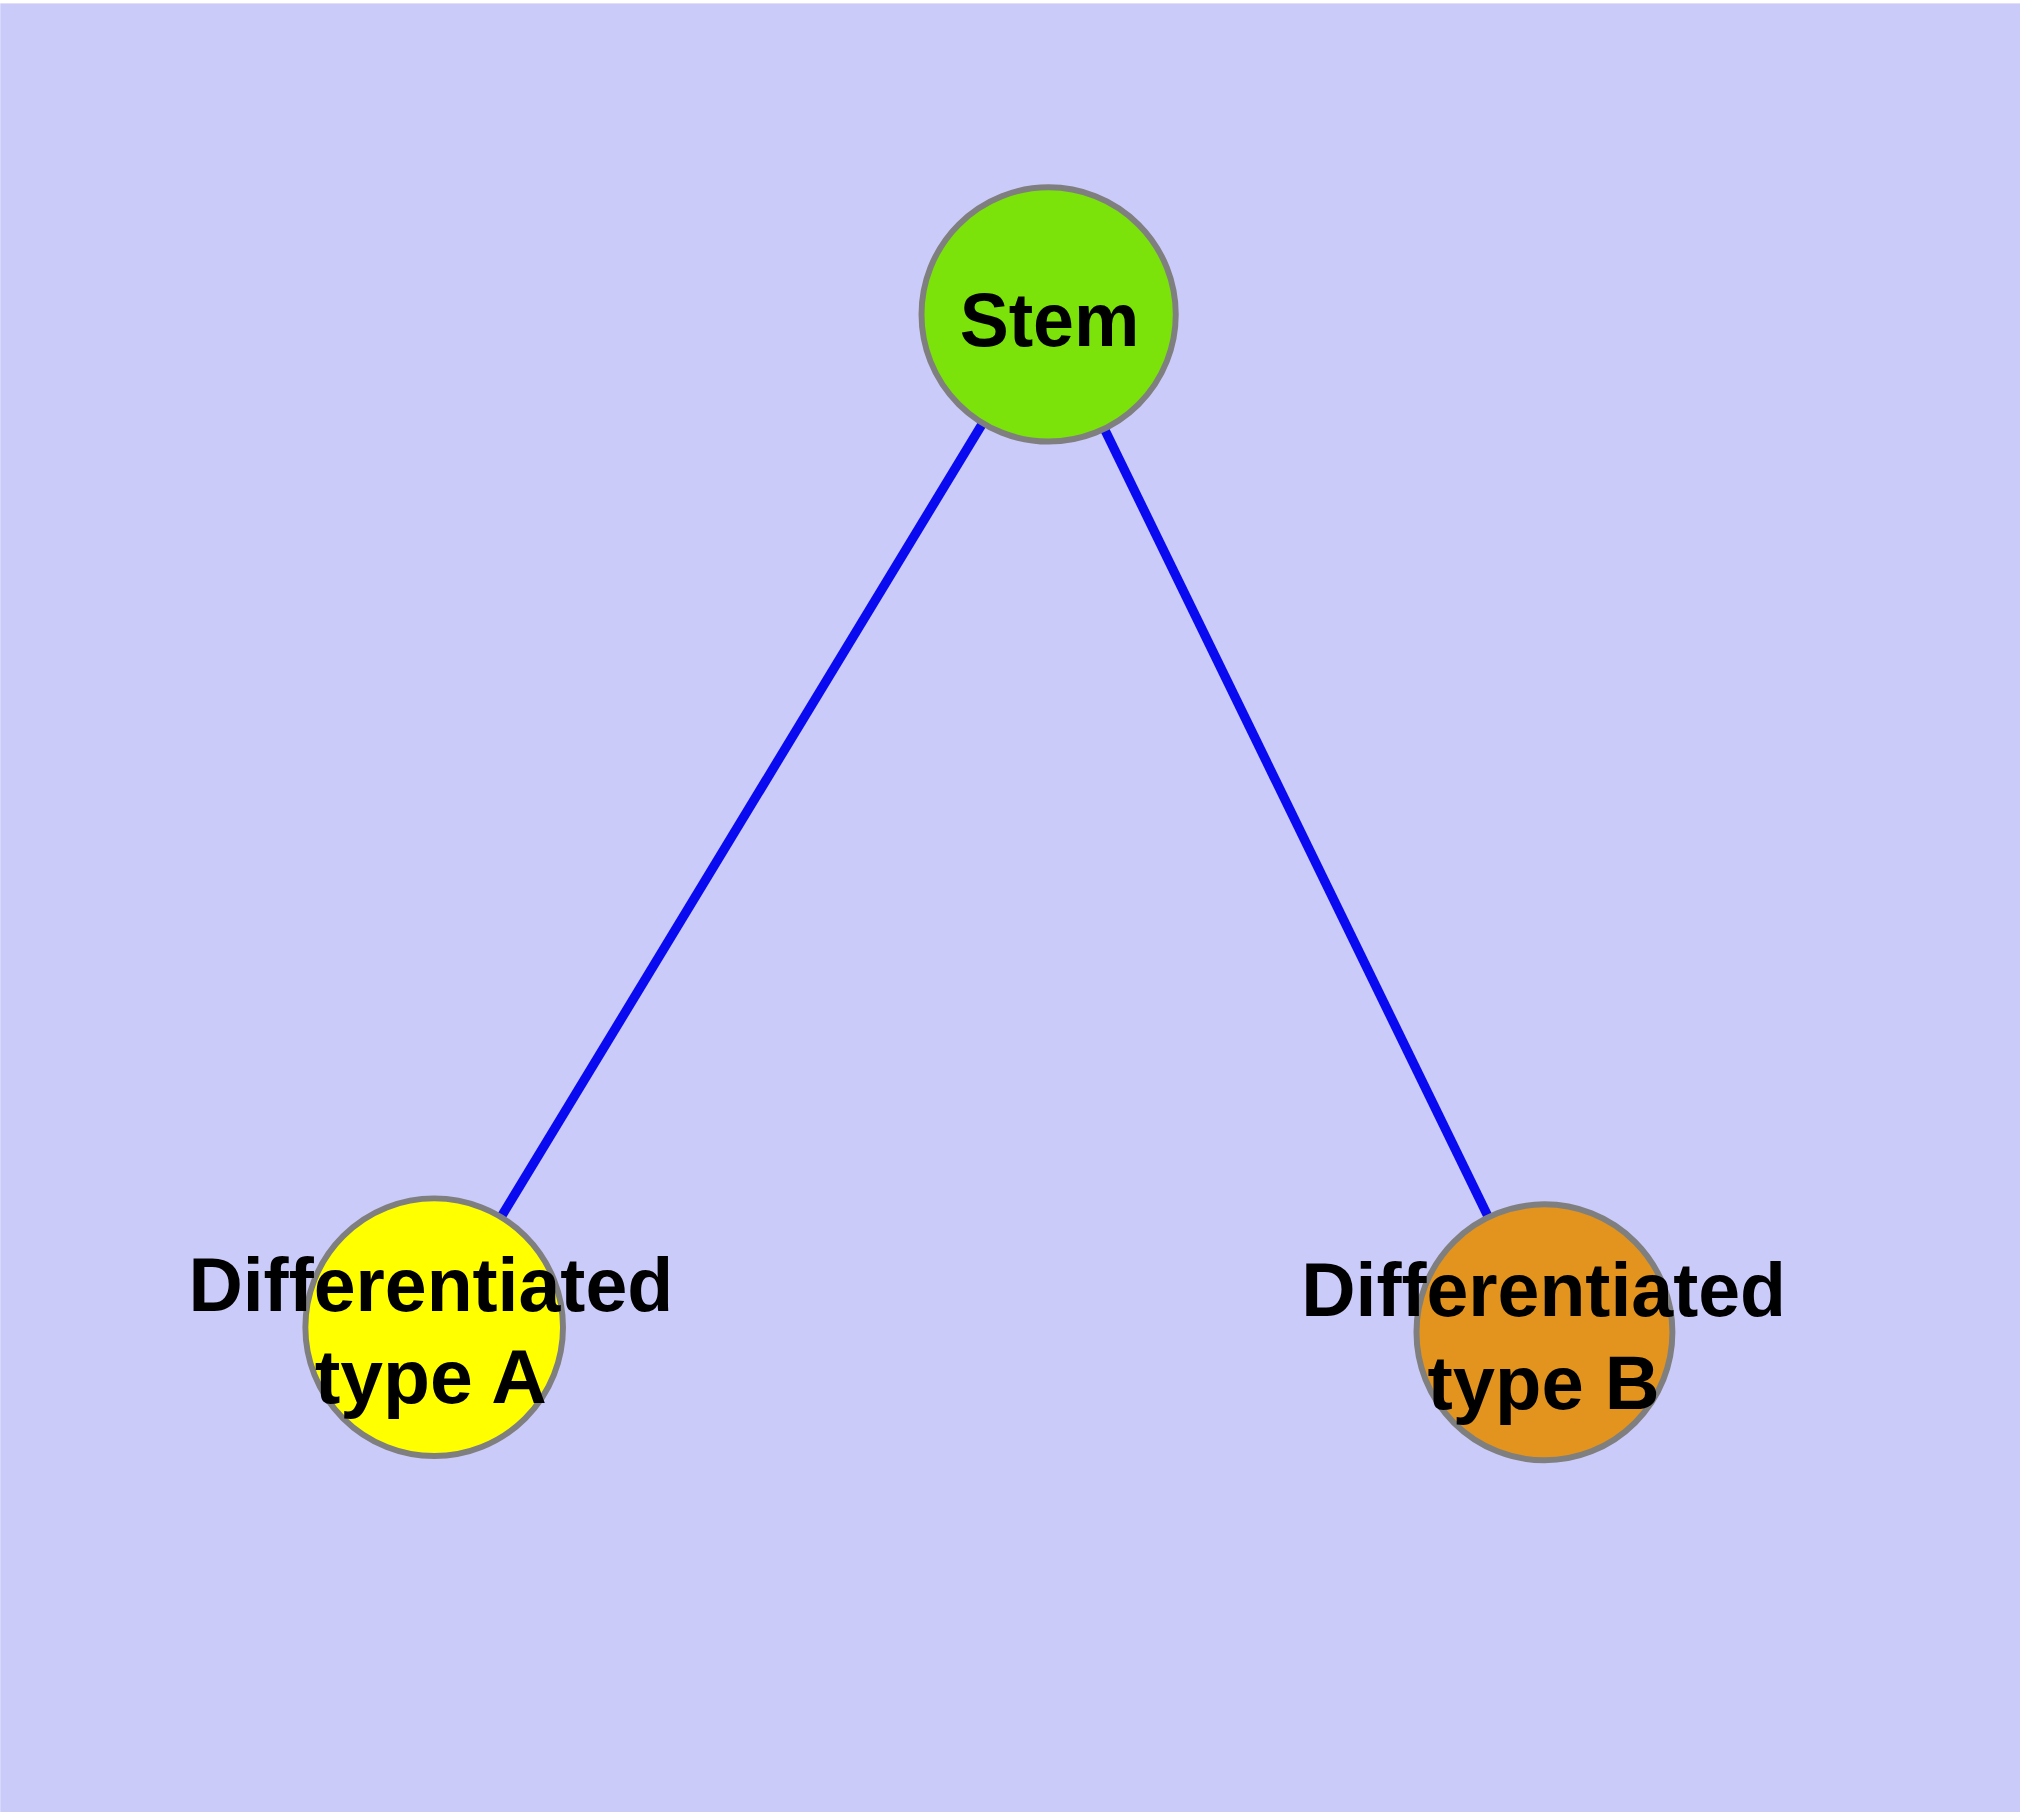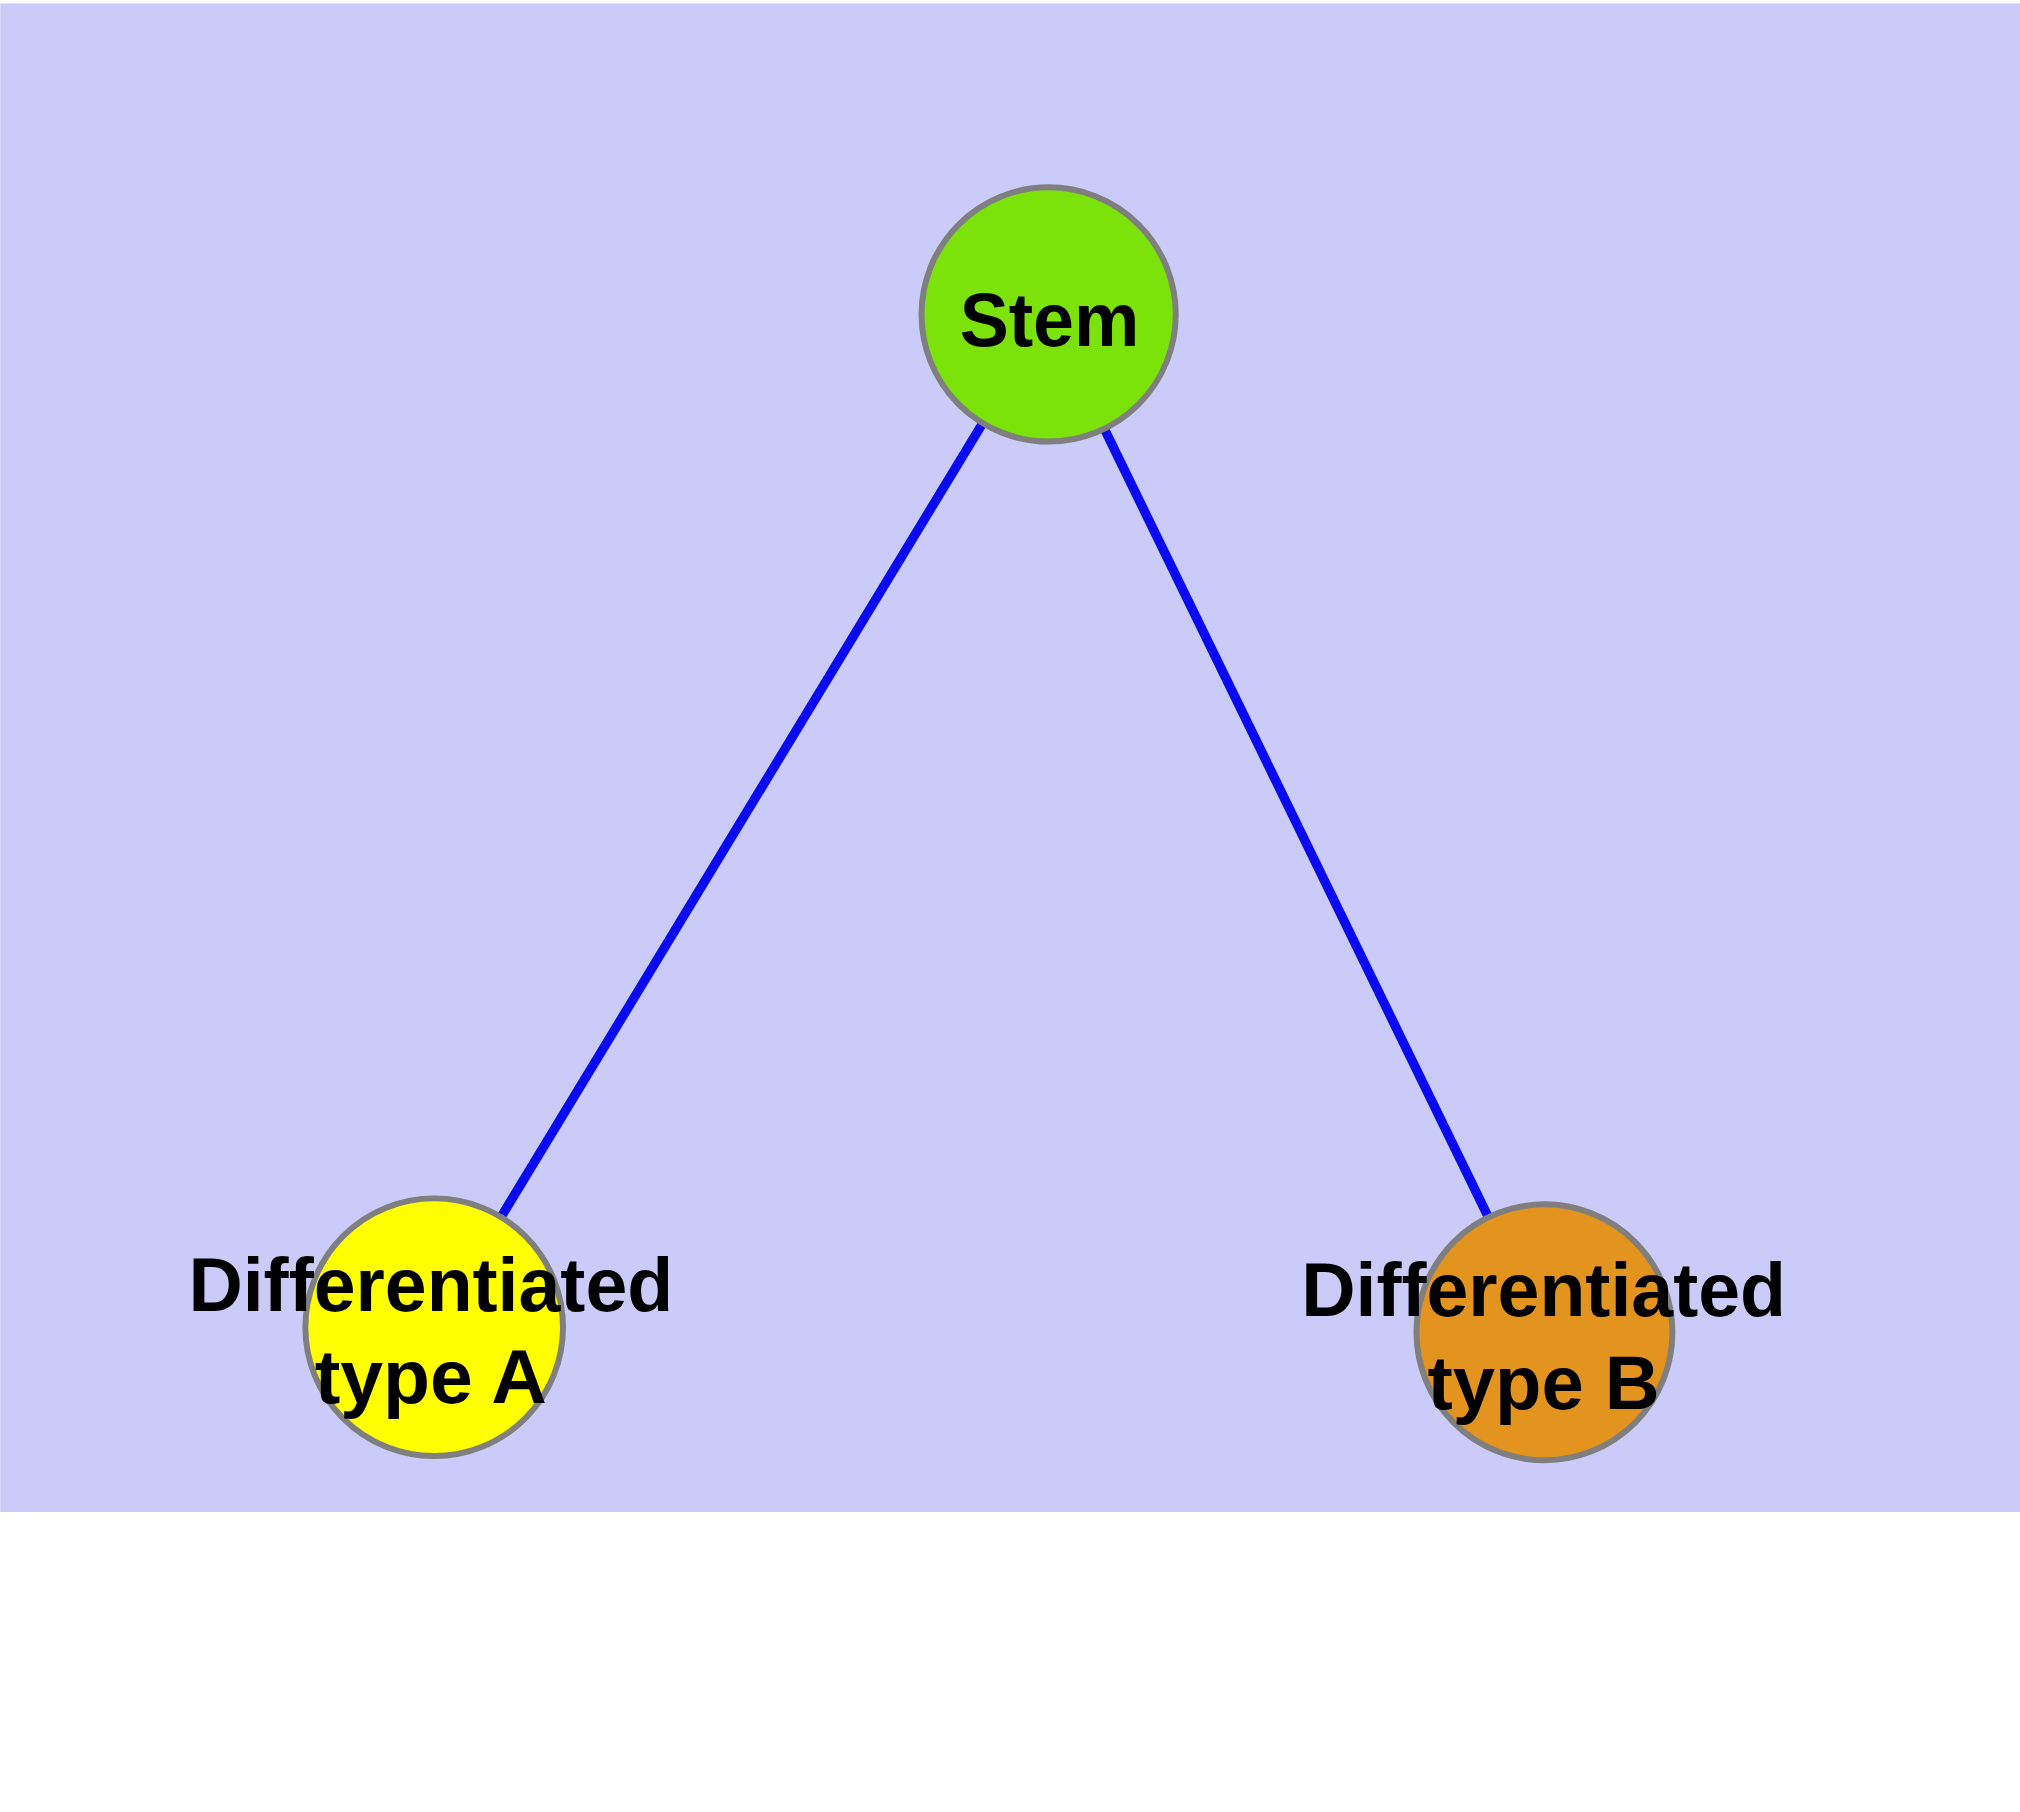--- a/index.html
+++ b/index.html
@@ -2,21 +2,21 @@
 <html style="font-size:13.6px"><head>
 <meta charset="utf-8">
 <style>
   html, body {
     margin: 0;
     padding: 0;
     background: #ffffff;
   }
   .diagram-stage {
     width: 2021px;
-    height: 1512px;
+    height: 1812px;
     position: relative;
   }
   svg.graph {
     display: block;
     width: 2021px;
     height: 1812px;
   }
   .edge-line {
     fill: none;
     stroke-linecap: butt;

